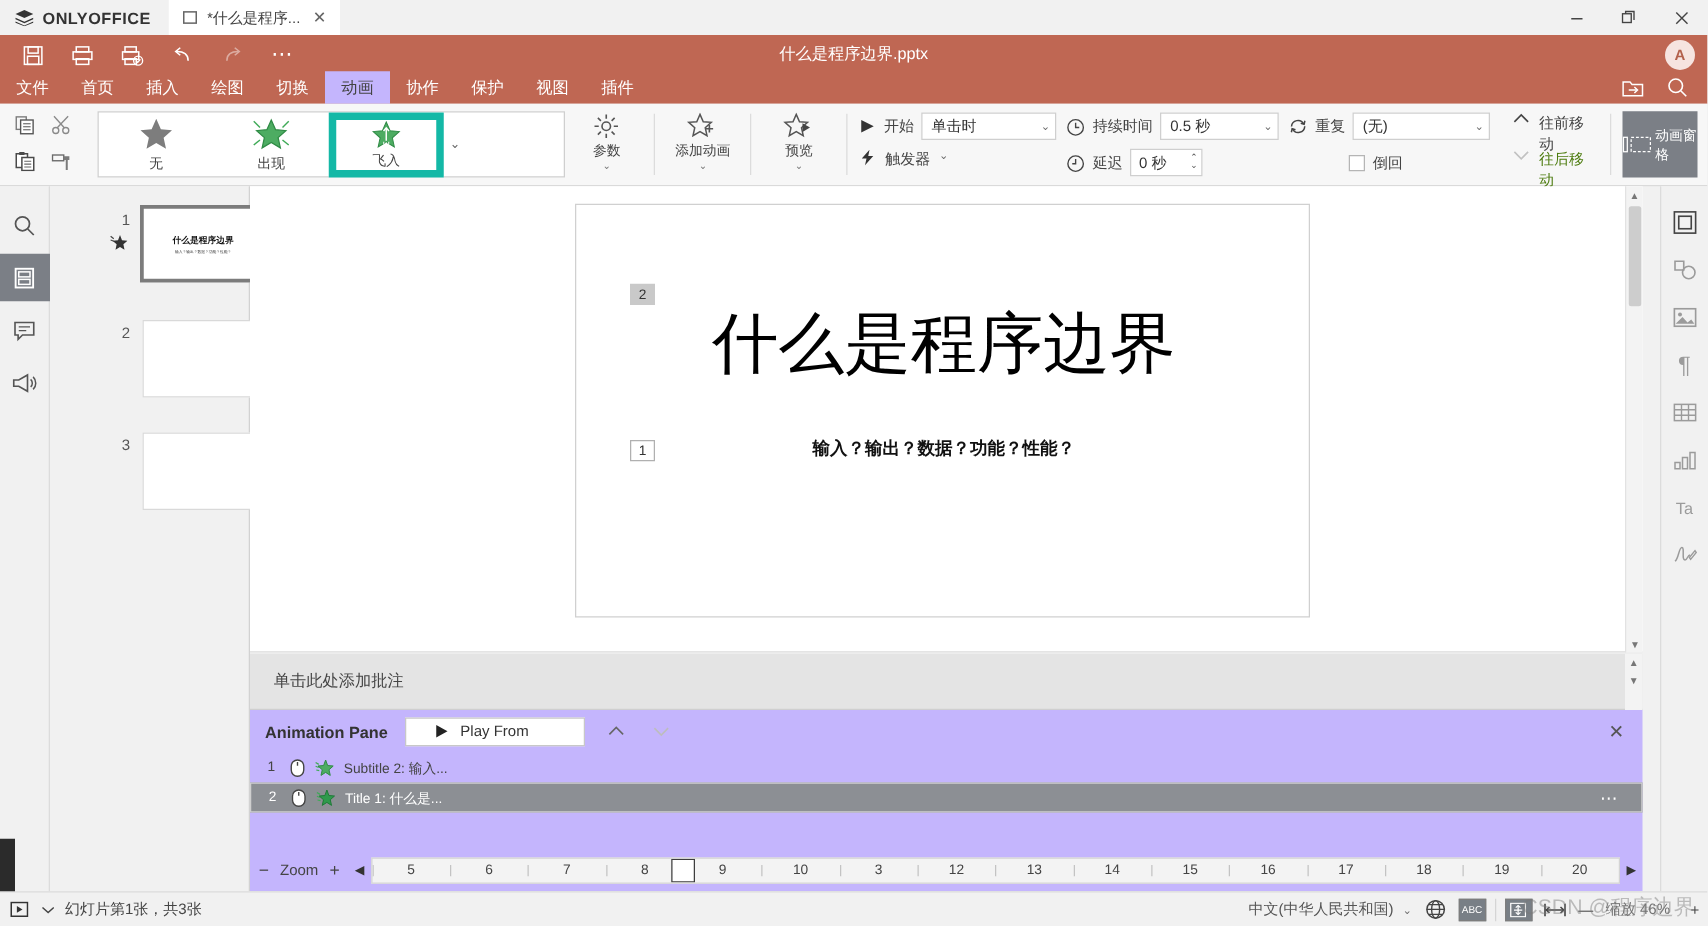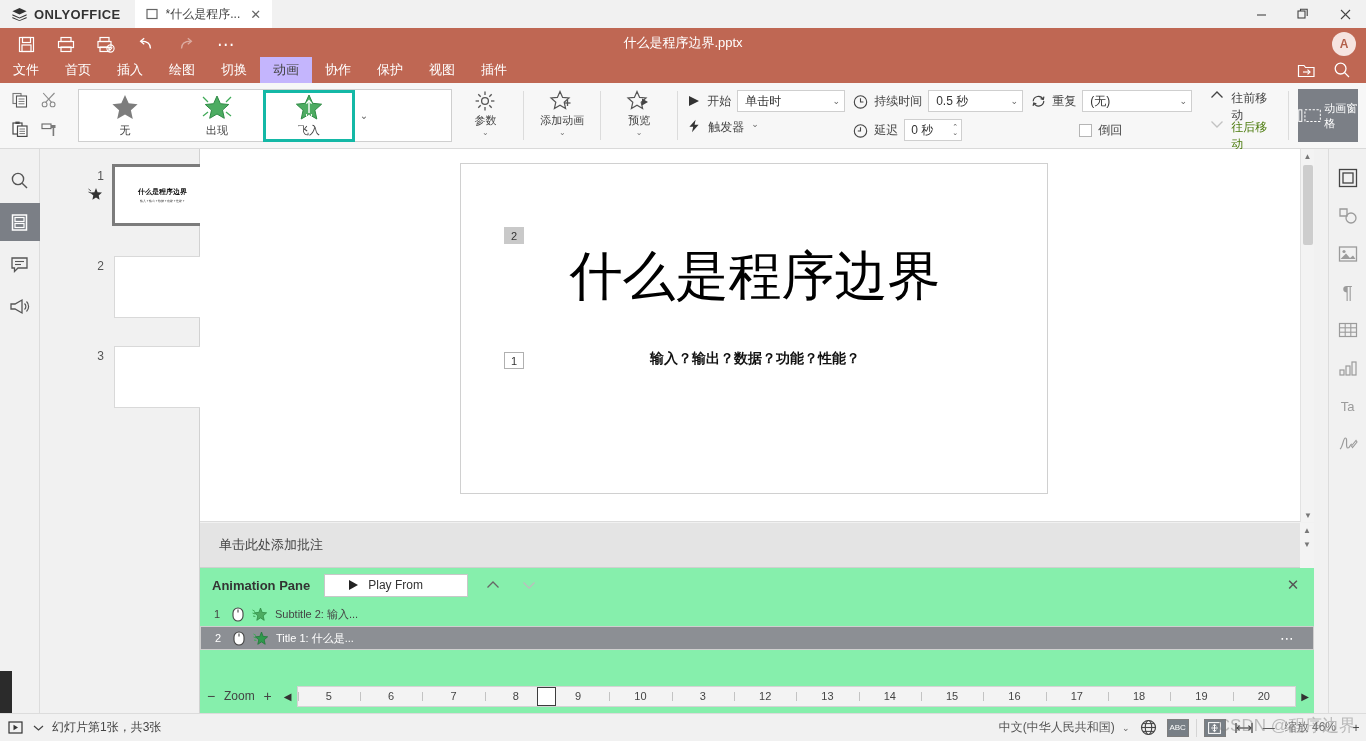--- a/index.html
+++ b/index.html
@@ -90,21 +90,21 @@
   .anim-gallery {
     margin: 6px 0 6px 8px; width: 375px;
     border: 1px solid #cfcfcf; background: #fff;
     display: flex; align-items: center;
   }
   .anim-item {
     width: 92px; height: 52px; margin: 0 0 0 0;
     display: flex; flex-direction: column; align-items: center; justify-content: center;
     gap: 1px; cursor: pointer; border: 1px solid transparent;
   }
-  .anim-item.selected { border: 3px solid #14b8a6; background: #fff; }
+  .anim-item.selected { border: 6px solid #14b8a6; background: #fff; }
   .anim-label { font-size: 11px; color: #444; }
   .gallery-more {
     width: 18px; height: 52px; display: flex; align-items: center;
     justify-content: center; color: #666; font-size: 10px; cursor: pointer;
   }
 
   .tb-bigbtn {
     width: 66px; padding-top: 7px;
     display: flex; flex-direction: column; align-items: center; gap: 1px;
     cursor: pointer; color: #444; font-size: 11px;
@@ -205,21 +205,21 @@
     background: #e4e4e4; border-bottom: 1px solid #cfcfcf;
     display: flex; align-items: center; padding-left: 19px;
     font-size: 13px; color: #444; cursor: text;
   }
   .notes-scroll { position: absolute; right: 52px; top: 523px; width: 14px; height: 45px; background: #f3f3f3; }
   .notes-scroll .arr { height: 14px; display: flex; align-items: center; justify-content: center; font-size: 8px; color: #777; cursor: pointer; }
 
   
   .animpane {
     position: absolute; left: 200px; top: 568px; right: 52px; bottom: 28px;
-    background: #86efac;
+    background: #c4b5fd;
   }
   .ap-head { position: relative; height: 34px; display: flex; align-items: center; padding-left: 12px; gap: 14px; }
   .ap-title { font-size: 13px; font-weight: bold; color: #333; }
   .playfrom {
     width: 144px; height: 23px; background: #fff; border: 1px solid #c8c8c8;
     display: flex; align-items: center; gap: 9px; padding-left: 22px;
     font-size: 12px; color: #333; cursor: pointer;
   }
   .ap-arrow { width: 22px; height: 22px; display: flex; align-items: center; justify-content: center; color: #666; cursor: pointer; }
   .ap-arrow.dis { color: #bdbdbd; cursor: default; }

